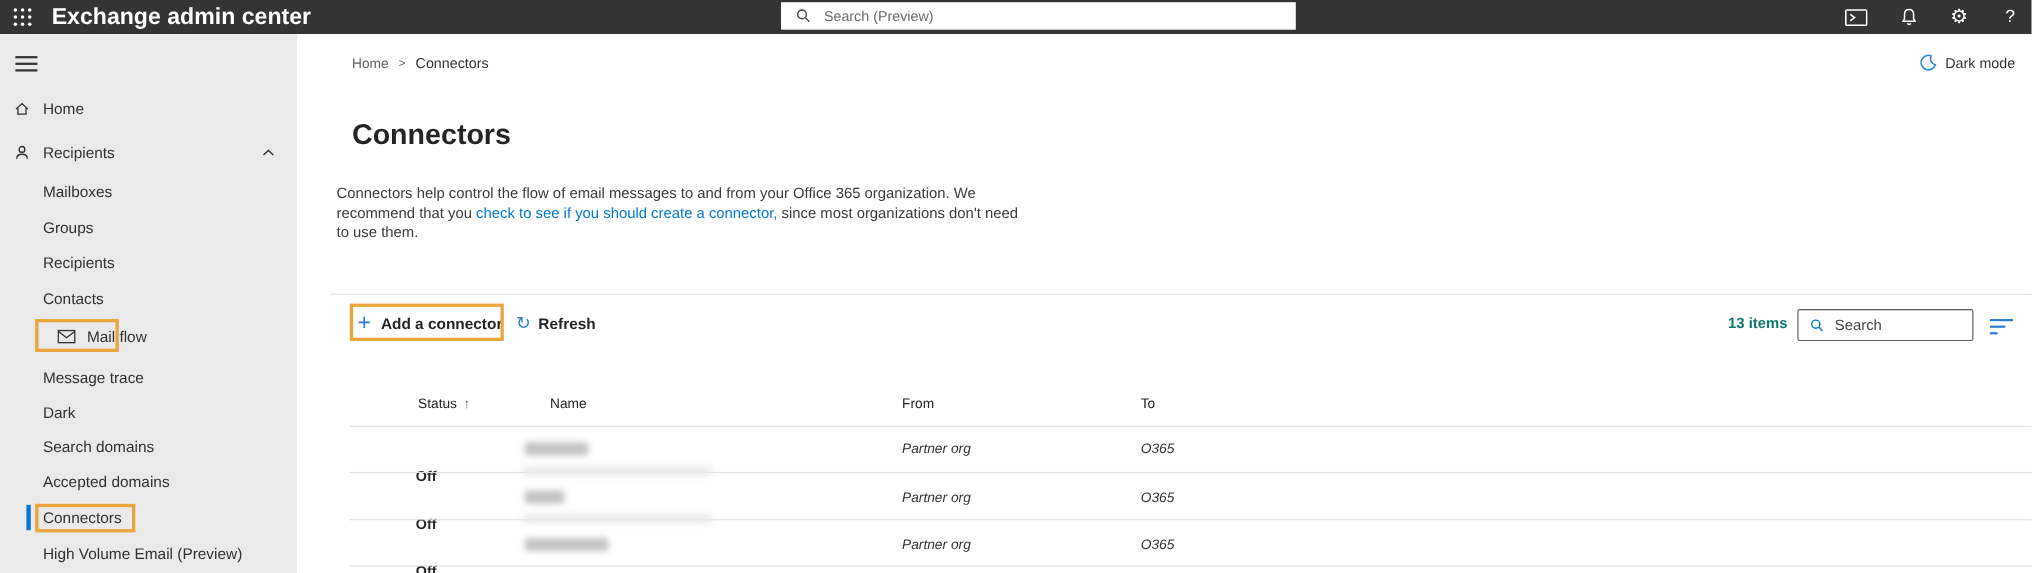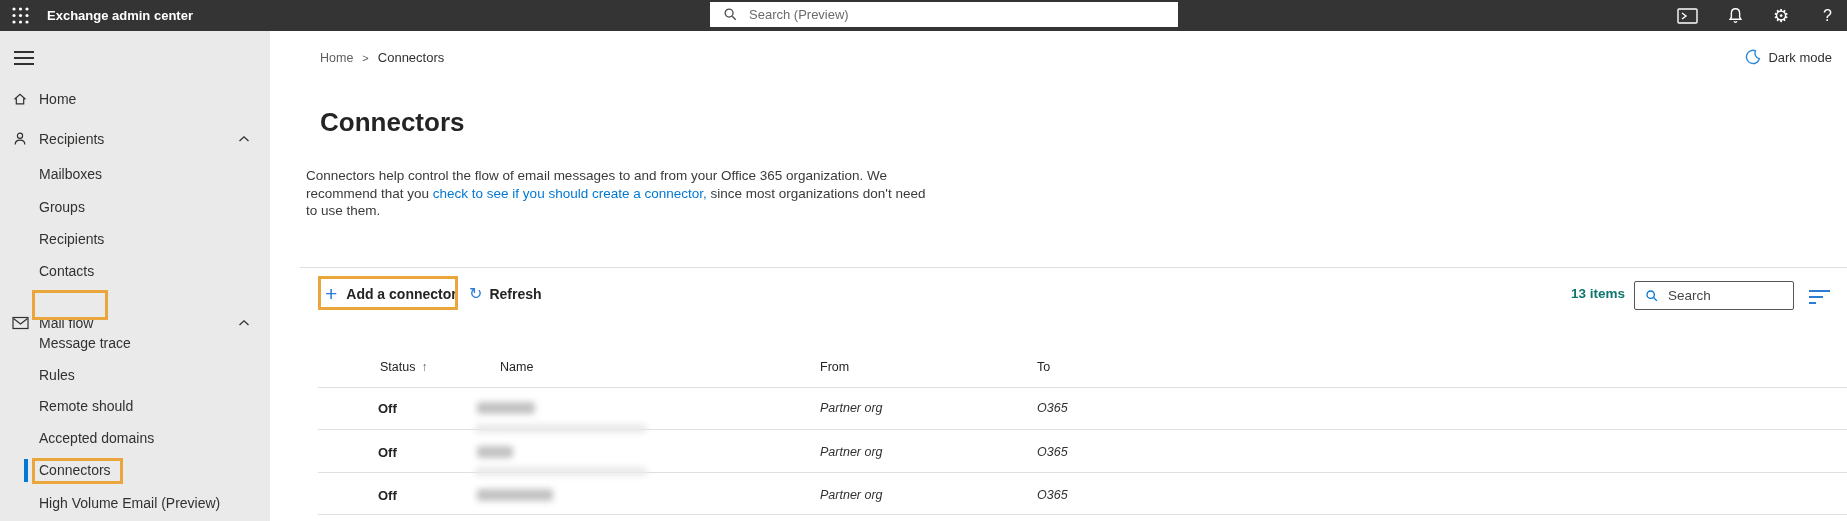--- a/index.html
+++ b/index.html
@@ -3,21 +3,21 @@
 <meta charset="utf-8">
 <style>
   html,body{margin:0;padding:0;}
   body{width:1847px;height:521px;position:relative;overflow:hidden;background:#fff;
        font-family:"Liberation Sans",sans-serif;color:#242424;}
   svg{display:block;}
   
   .topbar{position:absolute;left:0;top:0;width:1847px;height:31px;background:#343434;color:#fff;}
   .waffle{position:absolute;left:11px;top:6px;width:19px;height:19px;cursor:pointer;}
   .tb-title{position:absolute;left:47px;top:0;height:31px;line-height:31px;
-            font-size:13px;font-weight:700;color:#fff;white-space:nowrap;}
+            font-size:21px;font-weight:700;color:#fff;white-space:nowrap;}
   .tb-search{position:absolute;left:710px;top:2px;width:468px;height:25px;background:#fff;
              display:flex;align-items:center;padding-left:13px;box-sizing:border-box;cursor:text;}
   .tb-search .ph{font-size:13px;color:#6b6b6b;margin-left:11px;}
   .tb-ic{position:absolute;top:0;height:31px;display:flex;align-items:center;cursor:pointer;color:#fff;}
   .glyph{font-family:"DejaVu Sans","Liberation Sans",sans-serif;}
   
   .sidebar{position:absolute;left:0;top:31px;width:270px;height:490px;background:#eaeaea;}
   .hamburger{position:absolute;left:14px;top:20px;width:20px;height:14px;cursor:pointer;}
   .hamburger i{display:block;height:2px;background:#323130;margin-bottom:4px;}
   .nav-item{position:absolute;left:0;width:270px;height:24px;cursor:pointer;}
@@ -53,21 +53,21 @@
   .list-search .ph{font-size:13.5px;color:#484644;margin-left:9px;}
   .filter-ic{position:absolute;left:1539px;top:259px;width:22px;cursor:pointer;}
   .filter-ic i{display:block;height:2px;background:#2b7cd3;margin-bottom:4px;}
   .filter-ic i:nth-child(1){width:21px;}
   .filter-ic i:nth-child(2){width:14px;}
   .filter-ic i:nth-child(3){width:7px;}
   
   .th{position:absolute;top:329px;font-size:12.5px;color:#242424;cursor:pointer;white-space:nowrap;}
   .sort-arrow{color:#605e5c;font-size:12px;margin-left:6px;}
   .cell{position:absolute;white-space:nowrap;}
-  .c-status{font-size:13px;font-weight:700;color:#242424;}
+  .c-status{font-size:13px;font-weight:700;color:#242424;margin-top:24px;}
   .c-text{font-size:12.5px;color:#323130;font-style:italic;}
   .blur-pill{position:absolute;height:12px;background:#b3b3b3;border-radius:3px;filter:blur(3px);opacity:.8;}
   .blur-streak{position:absolute;height:9px;background:#e9e9e9;border-radius:4px;filter:blur(3px);}
   .row-hit{position:absolute;left:48px;right:0;height:43px;cursor:pointer;}
 </style>
 </head>
 <body>
 
 <div class="topbar">
   <span class="waffle">
@@ -148,43 +148,43 @@
   <div class="nav-item" style="top:164px;">
     <span class="lbl">Groups</span>
     </div>
   <div class="nav-item" style="top:196px;">
     <span class="lbl">Recipients</span>
     </div>
   <div class="nav-item" style="top:228px;">
     <span class="lbl">Contacts</span>
     </div>
 
-  <div class="nav-item" style="top:280px;">
+  <div class="nav-item" style="top:263px;margin-left:40px;">
     <span class="nicon">
       <svg width="17" height="14" viewBox="0 0 17 14">
         <rect x="1" y="1.5" width="15" height="11" fill="none" stroke="#323130" stroke-width="1.2"></rect>
         <polyline points="1.5,2.5 8.5,8 15.5,2.5" fill="none" stroke="#323130" stroke-width="1.2"></polyline>
       </svg>
     </span>
     <span class="lbl">Mail flow</span>
     <span class="chev">
       <svg width="12" height="8" viewBox="0 0 12 8">
           <polyline points="1.5,6 6,1.8 10.5,6" fill="none" stroke="#323130" stroke-width="1.3"></polyline>
         </svg>
     </span>
   </div>
 
   <div class="nav-item" style="top:300px;">
     <span class="lbl">Message trace</span>
     </div>
   <div class="nav-item" style="top:332px;">
-    <span class="lbl">Rules</span>
+    <span class="lbl">Dark</span>
     </div>
   <div class="nav-item" style="top:363px;">
-    <span class="lbl">Remote should</span>
+    <span class="lbl">Search domains</span>
     </div>
   <div class="nav-item" style="top:395px;">
     <span class="lbl">Accepted domains</span>
     </div>
 
   <div class="sel-bar"></div>
   <div class="nav-item" style="top:427px;">
     <span class="lbl">Connectors</span>
     </div>
 

